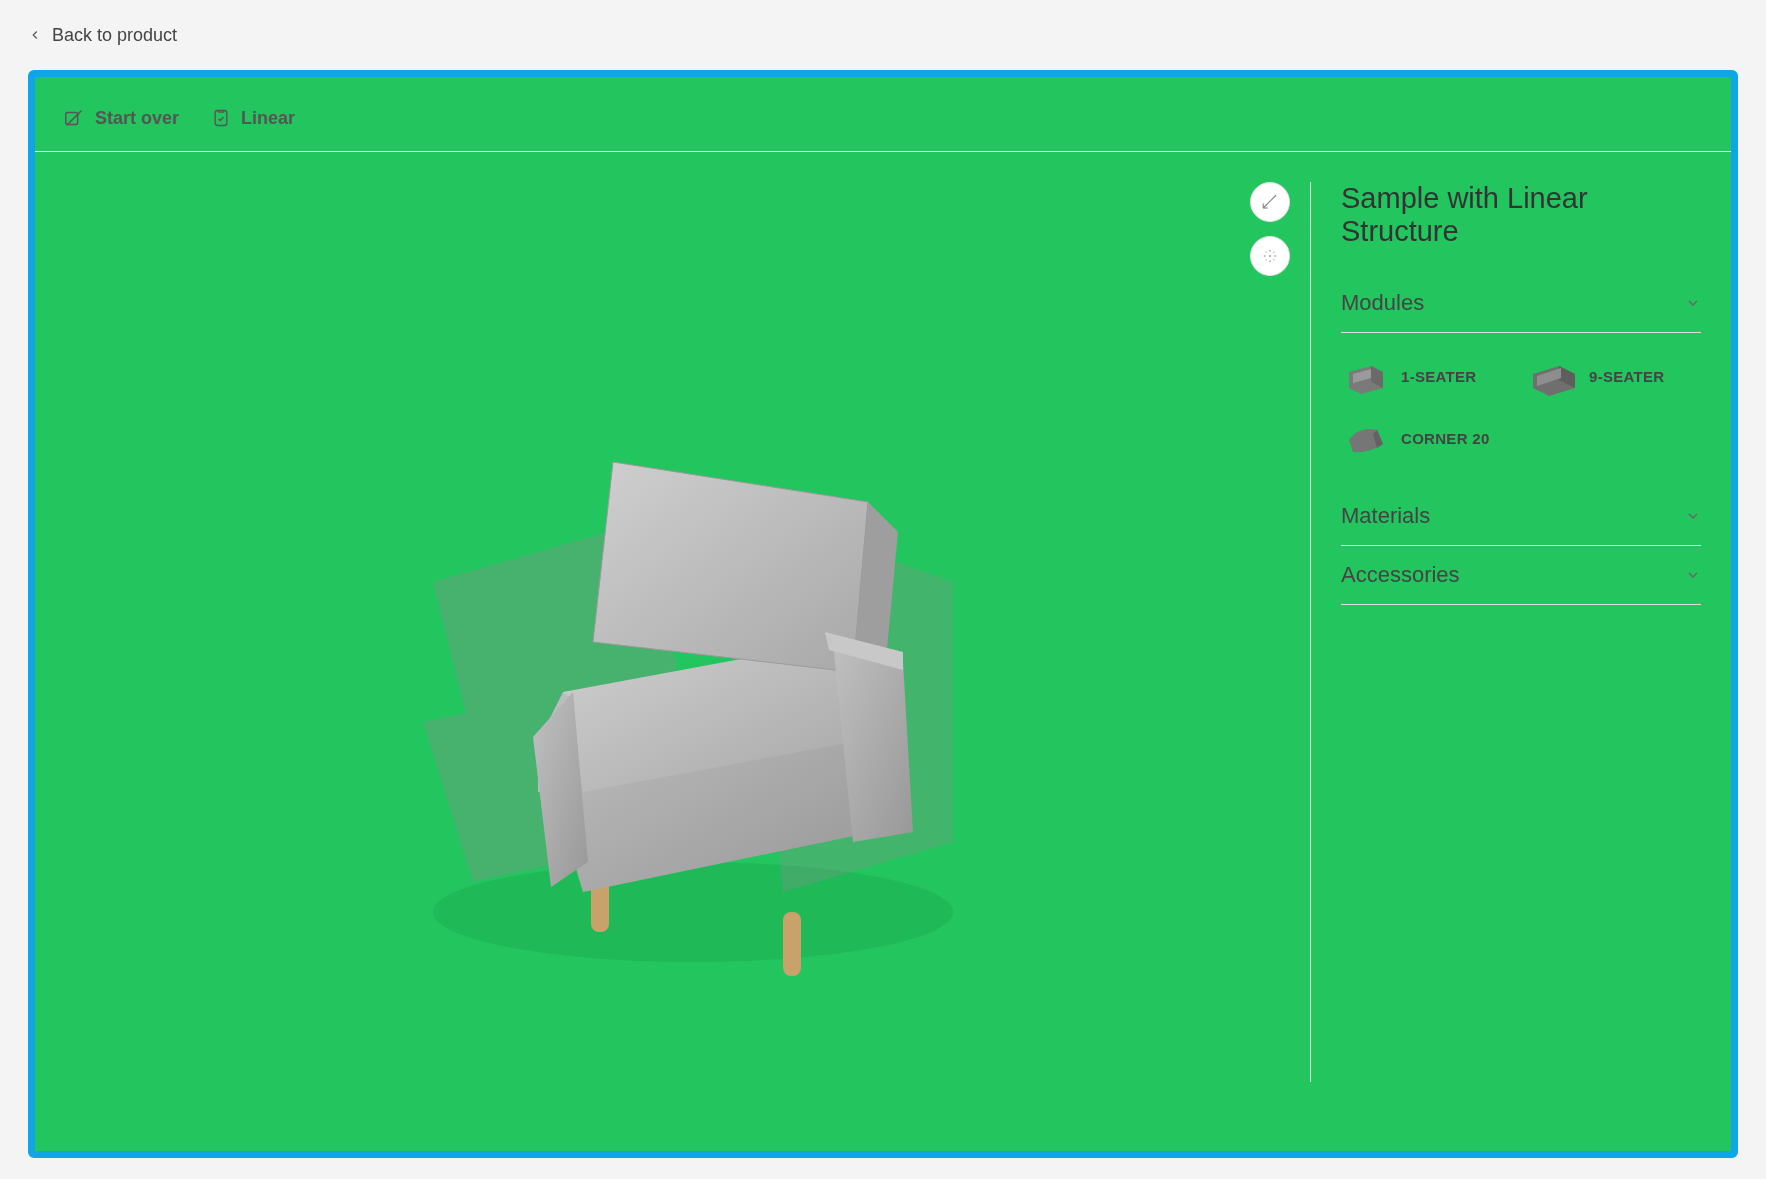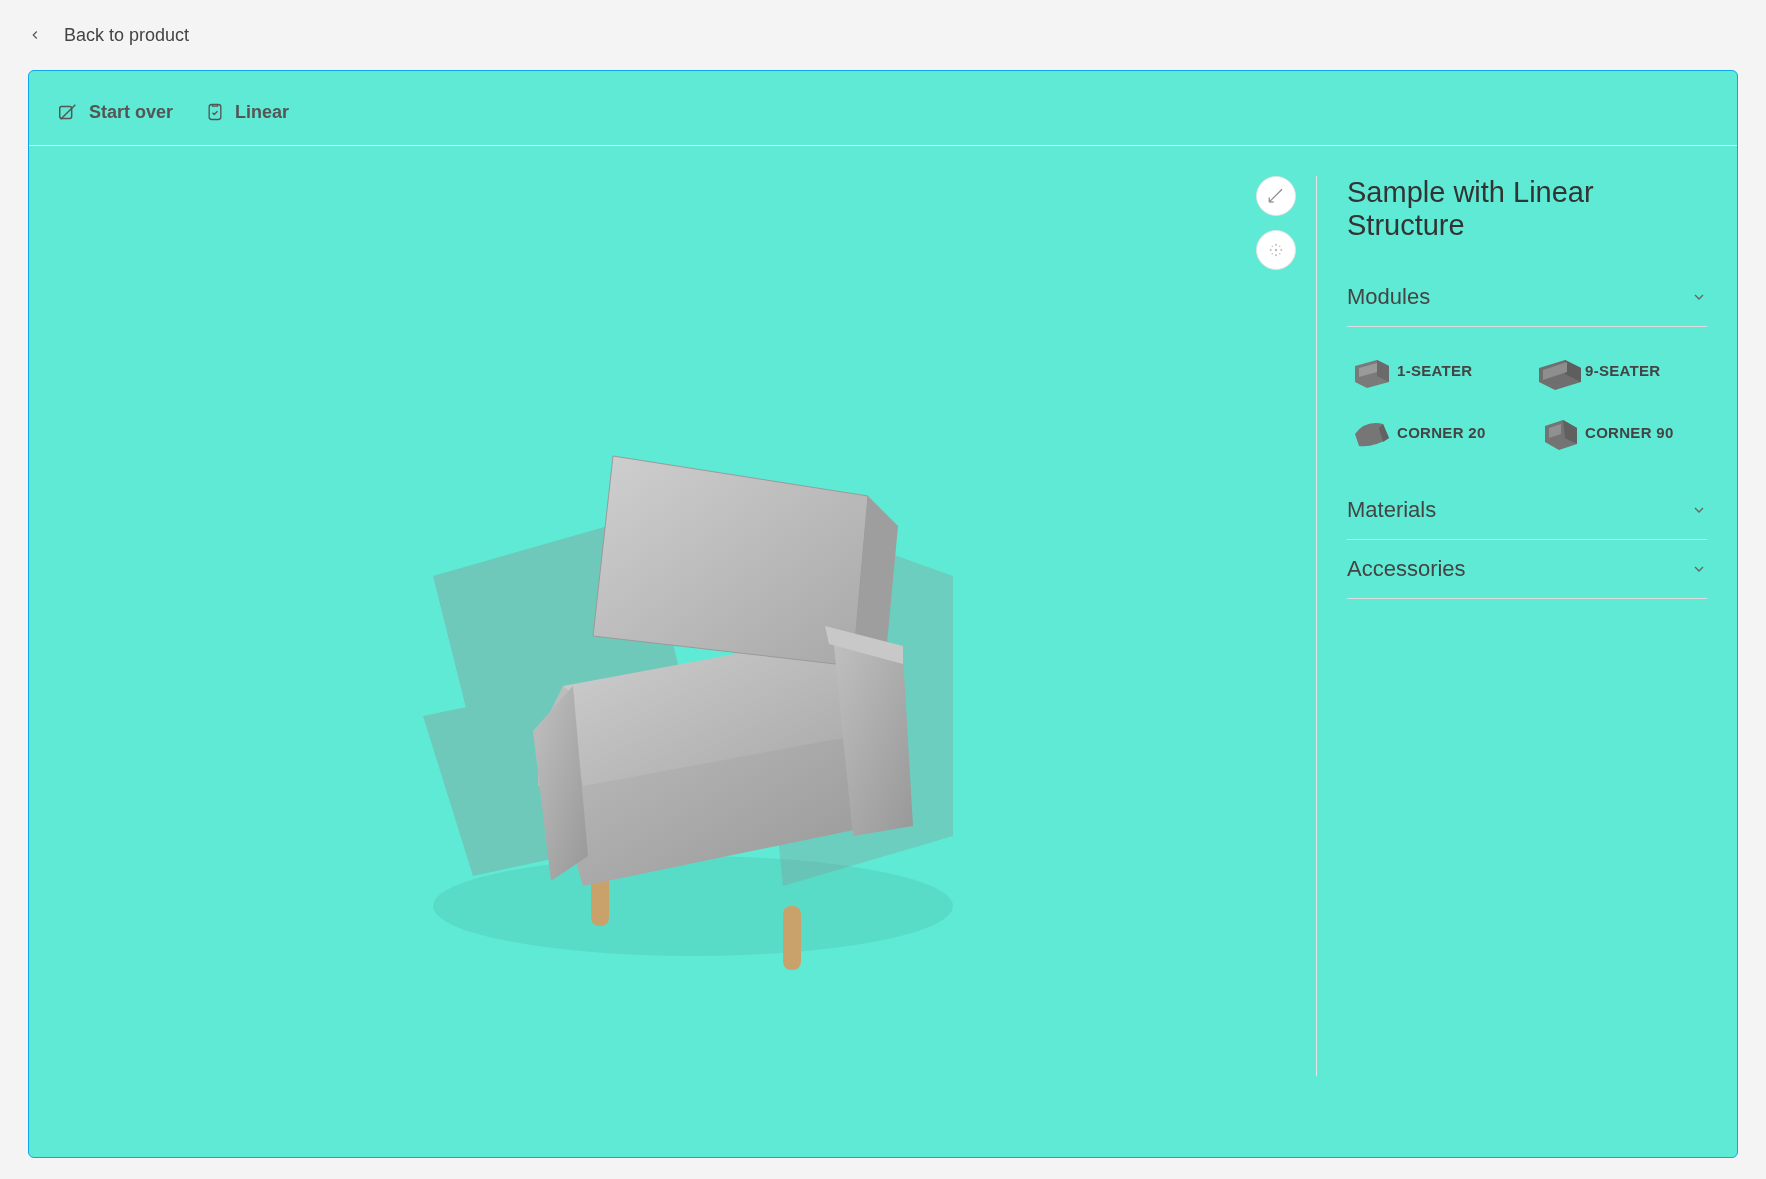--- a/index.html
+++ b/index.html
@@ -1,33 +1,33 @@
 <!DOCTYPE html>
 <html><head>
 <meta charset="utf-8">
 <style>
   *{box-sizing:border-box;margin:0;padding:0;font-family:"Segoe UI","Helvetica Neue",Arial,sans-serif;}
   body{background:#f4f4f4;color:#333;}
   .page{width:1766px;height:1179px;padding:0 28px;}
-  .back-link{display:flex;align-items:center;height:70px;gap:22px;color:#444;font-size:18px;cursor:pointer;}
-  .card{background:#5eead4;border:1px solid #0ea5e9;border-radius:6px;min-height:1088px;padding:0;}
+  .back-link{display:flex;align-items:center;height:70px;gap:10px;color:#444;font-size:18px;cursor:pointer;}
+  .card{background:#22c55e;border:7px solid #0ea5e9;border-radius:6px;min-height:1088px;padding:0;}
   .toolbar{display:flex;align-items:center;gap:32px;padding:30px 28px 22px 28px;border-bottom:1px solid #eee;}
   .tb-btn{display:flex;align-items:center;gap:10px;color:#555;font-size:18px;font-weight:600;cursor:pointer;}
   .content{display:flex;justify-content:space-between;}
   .viewer{flex:1;position:relative;padding:30px;}
   .viewer-controls{position:absolute;top:30px;right:20px;display:flex;flex-direction:column;gap:14px;}
   .vc-btn{width:40px;height:40px;border-radius:50%;border:1px solid #e2e2e2;background:#fff;display:flex;align-items:center;justify-content:center;color:#888;cursor:pointer;}
   .viewer-canvas{display:flex;align-items:center;justify-content:center;height:900px;}
   .divider{width:1px;background:#e6e6e6;margin:30px 0;}
   .side{width:420px;padding:30px 30px 30px 30px;}
   .side h1{font-size:29px;font-weight:500;color:#333;margin-bottom:26px;}
   .sec-head{display:flex;align-items:center;justify-content:space-between;padding:16px 0;border-bottom:1px solid #ddd;cursor:pointer;}
   .sec-head span{font-size:22px;color:#444;}
   .sec-body{padding:18px 0 24px 0;display:grid;grid-template-columns:1fr 1fr;gap:12px 16px;}
-  .mod{display:flex;align-items:center;cursor:pointer;}
+  .mod{display:flex;align-items:center;gap:10px;cursor:pointer;}
   .mod-thumb{width:50px;height:50px;display:flex;align-items:center;justify-content:center;}
   .mod-label{font-size:15px;font-weight:700;color:#444;letter-spacing:.3px;}
   svg{display:block;}
 </style>
 </head>
 <body>
 
 <div class="page">
 
   <div class="back-link">
@@ -177,30 +177,20 @@
           <div class="mod">
             <span class="mod-thumb">
               <svg width="46" height="44" viewBox="0 0 46 44">
                   <path d="M6 24 Q16 10 34 14 L40 28 Q24 38 10 36 Z" fill="#767676"></path>
                   <path d="M34 14 L40 28 L34 32 L30 18 Z" fill="#626262"></path>
                 </svg>
             </span>
             <span class="mod-label">CORNER 20</span>
           </div>
 
-          <div class="mod">
-            <span class="mod-thumb">
-              <svg width="46" height="44" viewBox="0 0 46 44">
-                  <path d="M8 16 L26 10 L40 18 L40 34 L22 40 L8 32 Z" fill="#747474"></path>
-                  <path d="M26 10 L40 18 L40 34 L28 28 Z" fill="#606060"></path>
-                  <path d="M12 18 L24 14 L24 24 L12 28 Z" fill="#909090"></path>
-                </svg>
-            </span>
-            <span class="mod-label">CORNER 90</span>
-          </div>
 
 
         </div>
 
         <div class="sec-head">
           <span>Materials</span>
           <span>
             <svg width="16" height="16" viewBox="0 0 24 24" fill="none" stroke="#666" stroke-width="2">
                 <polyline points="6 9 12 15 18 9"></polyline>
               </svg>

